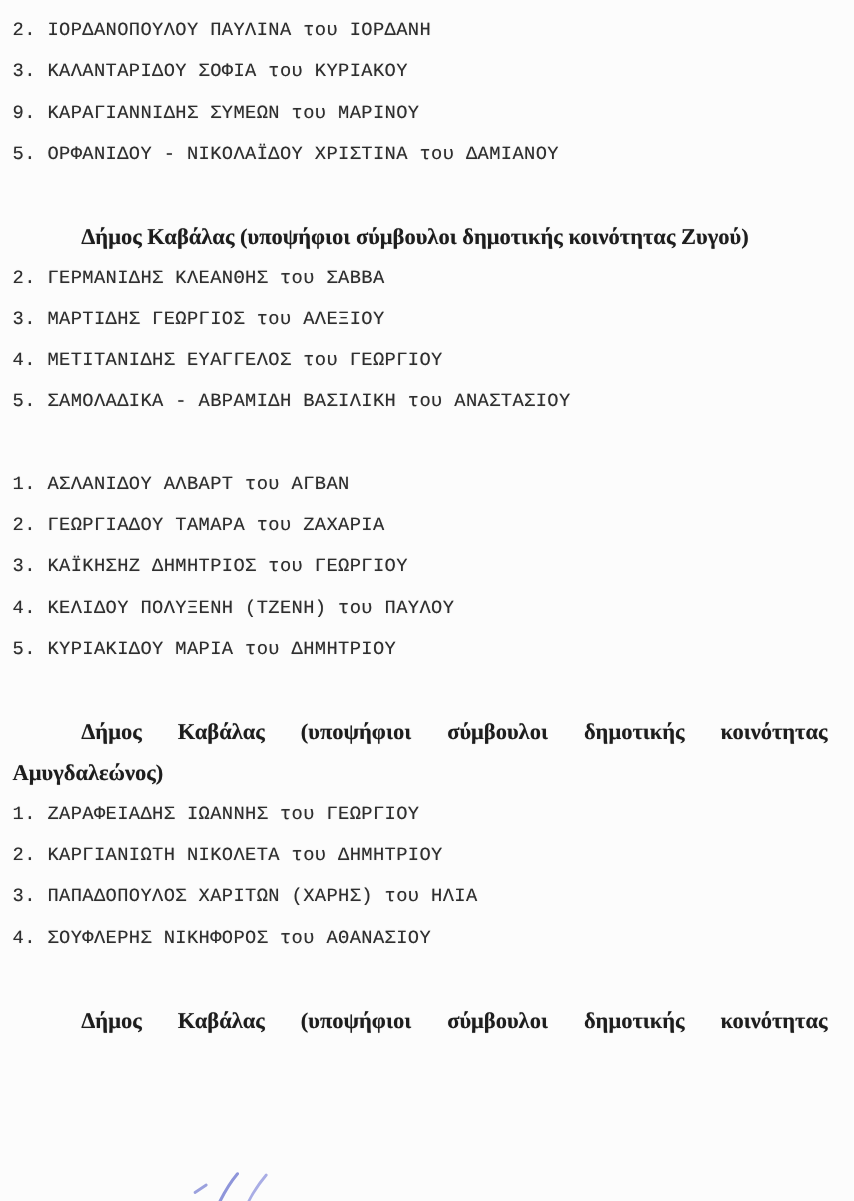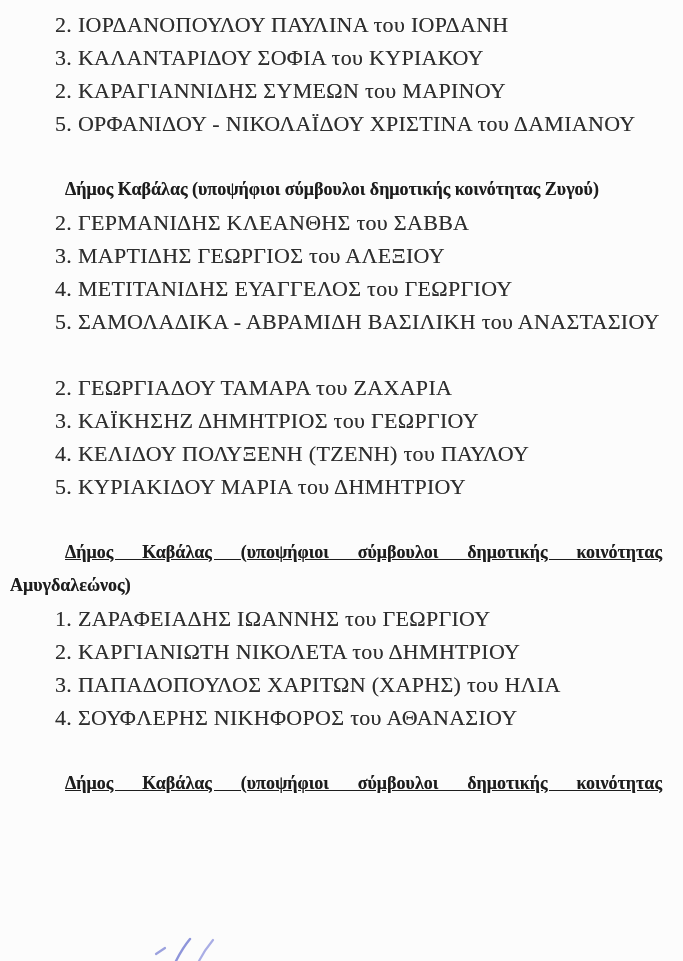--- a/index.html
+++ b/index.html
@@ -24,58 +24,58 @@
     line-height: 33px;
     color: #1d1d1d;
     text-shadow: 0 0 0.6px rgba(30,30,30,0.55);
   }
   .heading-line.first { text-indent: 55px; }
   .heading-line.cont { text-indent: 0; }
   .heading-line.nowrap { white-space: nowrap; }
   .heading-line.force-justify {
     text-align: justify;
     text-align-last: justify;
-    text-decoration: underline;
   }
   .candidate-line {
-    margin-left: 45px;
-    font-size: 22px;
+    font-size: 15px;
     line-height: 33px;
     letter-spacing: 0.3px;
     white-space: nowrap;
     text-shadow: 0 0 0.6px rgba(50,50,50,0.5);
+    font-family: Liberation Mono, monospace;
   }
   .pen-mark {
     position: absolute;
     left: 152px;
     top: 937px;
     width: 78px;
     height: 24px;
     pointer-events: none;
   }
 </style>
 </head>
 <body>
 
 <div class="page">
   <div class="content">
       <section class="list-section">
         <div class="candidate-line">2. ΙΟΡΔΑΝΟΠΟΥΛΟΥ ΠΑΥΛΙΝΑ του ΙΟΡΔΑΝΗ</div>
         <div class="candidate-line">3. ΚΑΛΑΝΤΑΡΙΔΟΥ ΣΟΦΙΑ του ΚΥΡΙΑΚΟΥ</div>
-        <div class="candidate-line">2. ΚΑΡΑΓΙΑΝΝΙΔΗΣ ΣΥΜΕΩΝ του ΜΑΡΙΝΟΥ</div>
+        <div class="candidate-line">9. ΚΑΡΑΓΙΑΝΝΙΔΗΣ ΣΥΜΕΩΝ του ΜΑΡΙΝΟΥ</div>
         <div class="candidate-line">5. ΟΡΦΑΝΙΔΟΥ - ΝΙΚΟΛΑΪΔΟΥ ΧΡΙΣΤΙΝΑ του ΔΑΜΙΑΝΟΥ</div>
       </section>
       <section class="list-section gap-above">
         <div class="heading-line first nowrap">Δήμος Καβάλας (υποψήφιοι σύμβουλοι δημοτικής κοινότητας Ζυγού)</div>
         <div class="candidate-line">2. ΓΕΡΜΑΝΙΔΗΣ ΚΛΕΑΝΘΗΣ του ΣΑΒΒΑ</div>
         <div class="candidate-line">3. ΜΑΡΤΙΔΗΣ ΓΕΩΡΓΙΟΣ του ΑΛΕΞΙΟΥ</div>
         <div class="candidate-line">4. ΜΕΤΙΤΑΝΙΔΗΣ ΕΥΑΓΓΕΛΟΣ του ΓΕΩΡΓΙΟΥ</div>
         <div class="candidate-line">5. ΣΑΜΟΛΑΔΙΚΑ - ΑΒΡΑΜΙΔΗ ΒΑΣΙΛΙΚΗ του ΑΝΑΣΤΑΣΙΟΥ</div>
       </section>
       <section class="list-section gap-above">
+        <div class="candidate-line">1. ΑΣΛΑΝΙΔΟΥ ΑΛΒΑΡΤ του ΑΓΒΑΝ</div>
         <div class="candidate-line">2. ΓΕΩΡΓΙΑΔΟΥ ΤΑΜΑΡΑ του ΖΑΧΑΡΙΑ</div>
         <div class="candidate-line">3. ΚΑΪΚΗΣΗΖ ΔΗΜΗΤΡΙΟΣ του ΓΕΩΡΓΙΟΥ</div>
         <div class="candidate-line">4. ΚΕΛΙΔΟΥ ΠΟΛΥΞΕΝΗ (ΤΖΕΝΗ) του ΠΑΥΛΟΥ</div>
         <div class="candidate-line">5. ΚΥΡΙΑΚΙΔΟΥ ΜΑΡΙΑ του ΔΗΜΗΤΡΙΟΥ</div>
       </section>
       <section class="list-section gap-above">
         <div class="heading-line first force-justify">Δήμος Καβάλας (υποψήφιοι σύμβουλοι δημοτικής κοινότητας</div>
         <div class="heading-line cont nowrap">Αμυγδαλεώνος)</div>
         <div class="candidate-line">1. ΖΑΡΑΦΕΙΑΔΗΣ ΙΩΑΝΝΗΣ του ΓΕΩΡΓΙΟΥ</div>
         <div class="candidate-line">2. ΚΑΡΓΙΑΝΙΩΤΗ ΝΙΚΟΛΕΤΑ του ΔΗΜΗΤΡΙΟΥ</div>

